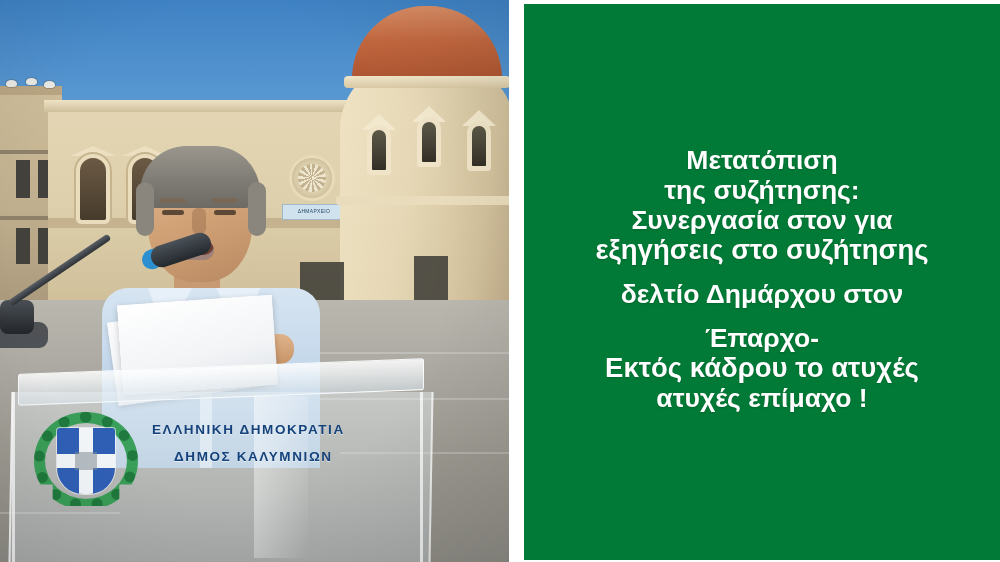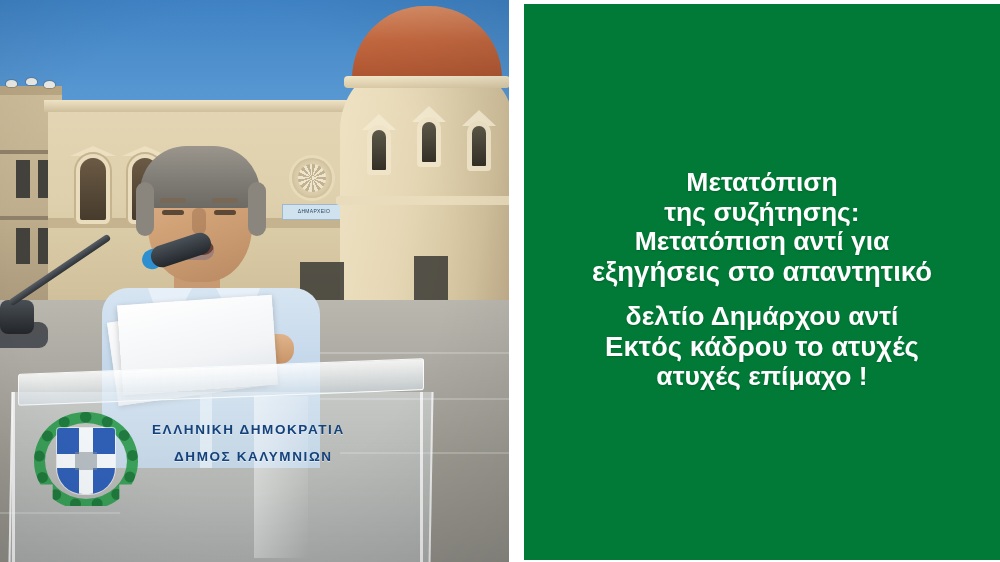--- a/index.html
+++ b/index.html
@@ -412,21 +412,22 @@
       <div class="photo-fade"></div>
     </div>
   </div>
 
   <div class="gap"></div>
 
   <div class="green-wrap">
     <div class="green-panel">
       <div class="gline">Μετατόπιση</div>
       <div class="gline sp">της συζήτησης:</div>
-      <div class="gline sp">Μετατόπιση αντί για</div>
-      <div class="gline lg sp">εξηγήσεις στο απαντητικό</div>
-      <div class="gline sp-sm">δελτίο Δημάρχου αντί</div>
+      <div class="gline sp">Συνεργασία στον για</div>
+      <div class="gline lg sp">εξηγήσεις στο συζήτησης</div>
+      <div class="gline sp-sm">δελτίο Δημάρχου στον</div>
+      <div class="gline sp-sm">Έπαρχο-</div>
       <div class="gline lg sp">Εκτός κάδρου το ατυχές</div>
       <div class="gline sp">ατυχές επίμαχο !</div>
     </div>
   </div>
 
 </div>
 
 </body></html>

